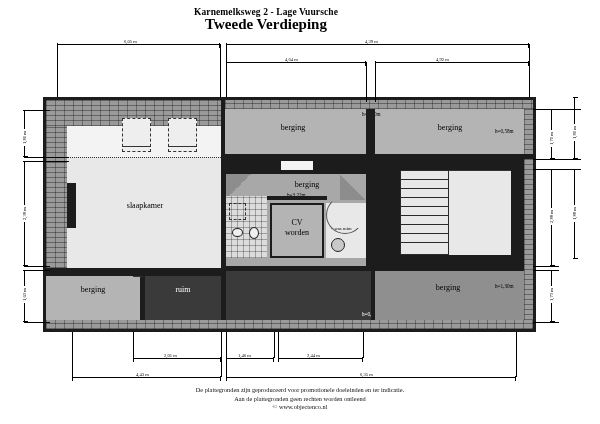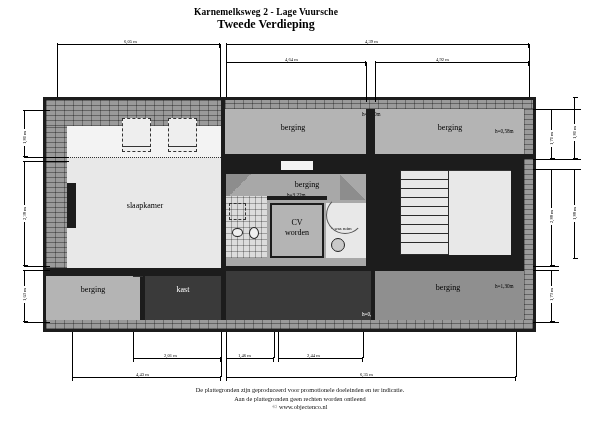--- a/index.html
+++ b/index.html
@@ -22,21 +22,21 @@
     width: 532px;
     text-align: center;
   }
   .title-main {
     font-size: 9.5px;
     font-weight: bold;
     letter-spacing: 0.1px;
     line-height: 12px;
   }
   .title-sub {
-    font-size: 12px;
+    font-size: 15px;
     font-weight: bold;
     line-height: 12px;
   }
   .footer {
     position: absolute;
     left: 0;
     top: 386px;
     width: 600px;
     text-align: center;
     font-size: 6.3px;
@@ -271,21 +271,21 @@
 
   <div class="wall" style="left:366px; top:159px; width:28px; height:10px;"></div>
   <div class="wall" style="left:449px; top:159px; width:75px; height:10px;"></div>
   <div class="wall" style="left:511px; top:159px; width:13px; height:110px;"></div>
 
   <div class="wall" style="left:46px; top:268px; width:175px; height:8px;"></div>
   <div class="fill-mid" style="left:46px; top:276px; width:94px; height:44px;"></div>
   <div class="room-label" style="left:58px; top:285px; width:70px;">berging</div>
   <div class="wall" style="left:140px; top:276px; width:5px; height:44px;"></div>
   <div class="fill-dark" style="left:145px; top:276px; width:76px; height:44px;"></div>
-  <div class="room-label" style="left:155px; top:285px; width:56px; color:#ffffff;">kast</div>
+  <div class="room-label" style="left:155px; top:285px; width:56px; color:#ffffff;">ruim</div>
   <div class="wall" style="left:221px; top:268px; width:5px; height:52px;"></div>
   <div class="thin-line" style="left:133px; top:276px; width:10px;"></div>
 
   <div class="fill-dark" style="left:226px; top:270px; width:148px; height:50px;"></div>
   <div class="h-note" style="left:362px; top:311px; color:#ffffff;">h=0,80m</div>
 
   <div class="fill-grey" style="left:374px; top:270px; width:150px; height:50px;"></div>
   <div class="room-label" style="left:408px; top:283px; width:80px;">berging</div>
   <div class="h-note" style="left:495px; top:283px;">h=1,30m</div>
   <div class="wall" style="left:371px; top:270px; width:4px; height:50px;"></div>

